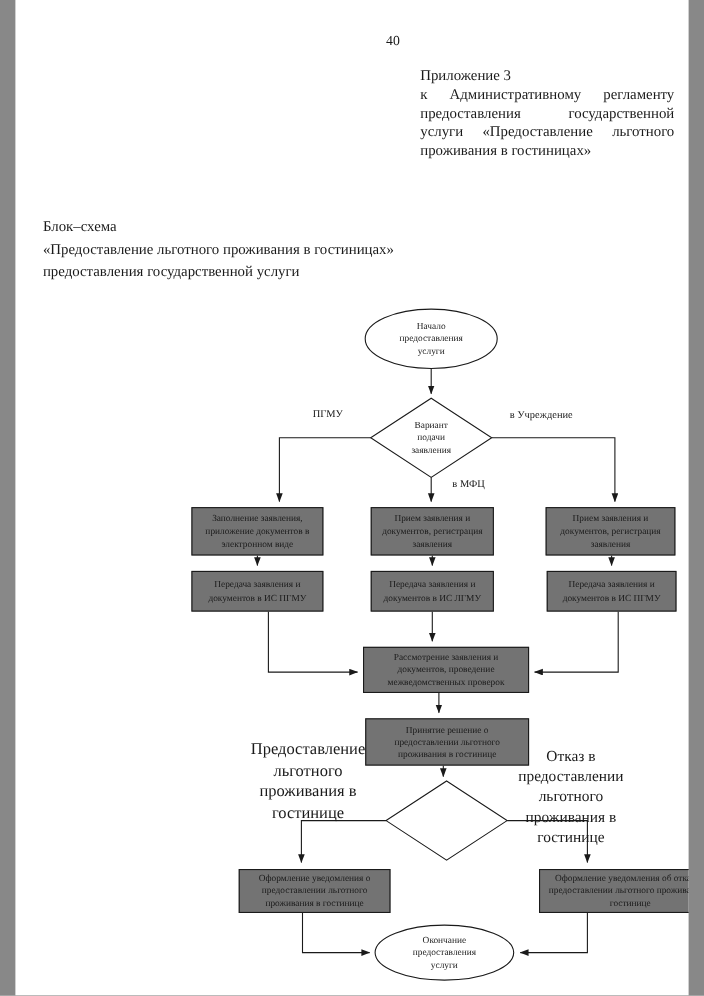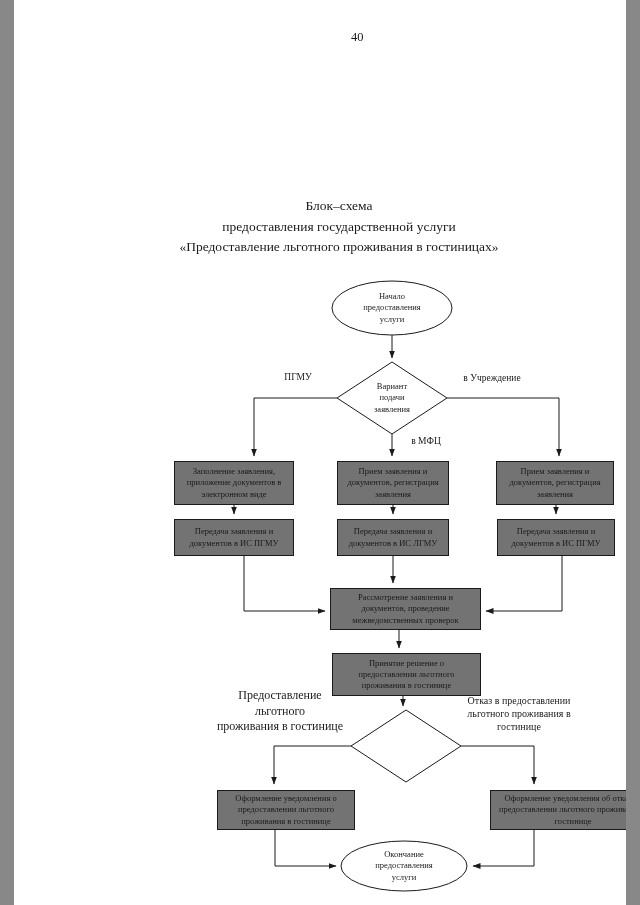--- a/index.html
+++ b/index.html
@@ -7,21 +7,21 @@
     position:relative;width:596px;height:905px;margin:0 auto;
     background:#ffffff;overflow:hidden;
     font-family:"Liberation Serif","DejaVu Serif",serif;
     color:#1a1a1a;
     padding-left:16px;
   }
   .abs{position:absolute;}
   .pagenum{font-size:12.5px;}
   .appendix{width:231px;font-size:13.5px;line-height:17px;}
   .appendix .just{text-align:justify;text-align-last:justify;}
-  .doc-title{width:600px;text-align:center;font-size:13.5px;line-height:20.5px;}
+  .doc-title{width:600px;text-align:left;font-size:13.5px;line-height:20.5px;}
   .node-box{
     position:absolute;border:1px solid #1a1a1a;background:#737373;
     display:flex;align-items:center;justify-content:center;
     text-align:center;font-size:8.5px;line-height:1.3;
     white-space:pre-line;box-sizing:border-box;padding:1px 2px;
   }
   .shape-label{
     position:absolute;display:flex;align-items:center;justify-content:center;
     text-align:center;font-size:8.5px;line-height:1.35;white-space:pre-line;
   }
@@ -32,25 +32,32 @@
   svg.flow{position:absolute;left:0;top:0;width:640px;height:905px;}
   svg.flow *{vector-effect:non-scaling-stroke;}
 </style>
 </head>
 <body>
 
 <div class="page">
 
   <div class="abs pagenum" style="left:337px;top:30px;">40</div>
 
+  <div class="abs appendix" style="left:368px;top:60px;">
+    <div>Приложение 3</div>
+    <div class="just">к Административному регламенту</div>
+    <div class="just">предоставления государственной</div>
+    <div class="just">услуги «Предоставление льготного</div>
+    <div>проживания в гостиницах»</div>
+  </div>
 
   <div class="abs doc-title" style="left:25px;top:196px;">
     <div>Блок–схема</div>
+    <div>«Предоставление льготного проживания в гостиницах»</div>
     <div>предоставления государственной услуги</div>
-    <div>«Предоставление льготного проживания в гостиницах»</div>
   </div>
 
   <svg class="flow" viewBox="0 0 640 905">
     <defs>
       <marker id="arr" markerWidth="9" markerHeight="8" refX="7.5" refY="3" orient="auto" markerUnits="userSpaceOnUse">
         <path d="M0,0 L8,3 L0,6 Z" fill="#1a1a1a"></path>
       </marker>
     </defs>
     <g stroke="#1a1a1a" stroke-width="1" fill="none">
 
@@ -85,23 +92,23 @@
   <div class="shape-label" style="left:338px;top:379px;width:80px;height:38px;">Вариант
 подачи
 заявления</div>
   <div class="shape-label" style="left:330px;top:844px;width:120px;height:44px;">Окончание
 предоставления
 услуги</div>
 
   <div class="edge-label" style="left:252px;top:371px;width:64px;">ПГМУ</div>
   <div class="edge-label" style="left:440px;top:372px;width:76px;">в Учреждение</div>
   <div class="edge-label" style="left:388px;top:435px;width:48px;">в МФЦ</div>
-  <div class="edge-label" style="left:202px;top:688px;width:128px;font-size:12px;">Предоставление льготного
+  <div class="edge-label" style="left:202px;top:672px;width:128px;font-size:15px;">Предоставление льготного
 проживания в гостинице</div>
-  <div class="edge-label" style="left:444px;top:694px;width:122px;font-size:10px;">Отказ в предоставлении
+  <div class="edge-label" style="left:444px;top:680px;width:122px;font-size:14px;">Отказ в предоставлении
 льготного проживания в
 гостинице</div>
 
   <div class="node-box" style="left:160px;top:461px;width:120px;height:44px;">Заполнение заявления,
 приложение документов в
 электронном виде</div>
   <div class="node-box" style="left:323px;top:461px;width:112px;height:44px;">Прием заявления и
 документов, регистрация
 заявления</div>
   <div class="node-box" style="left:482px;top:461px;width:118px;height:44px;">Прием заявления и

